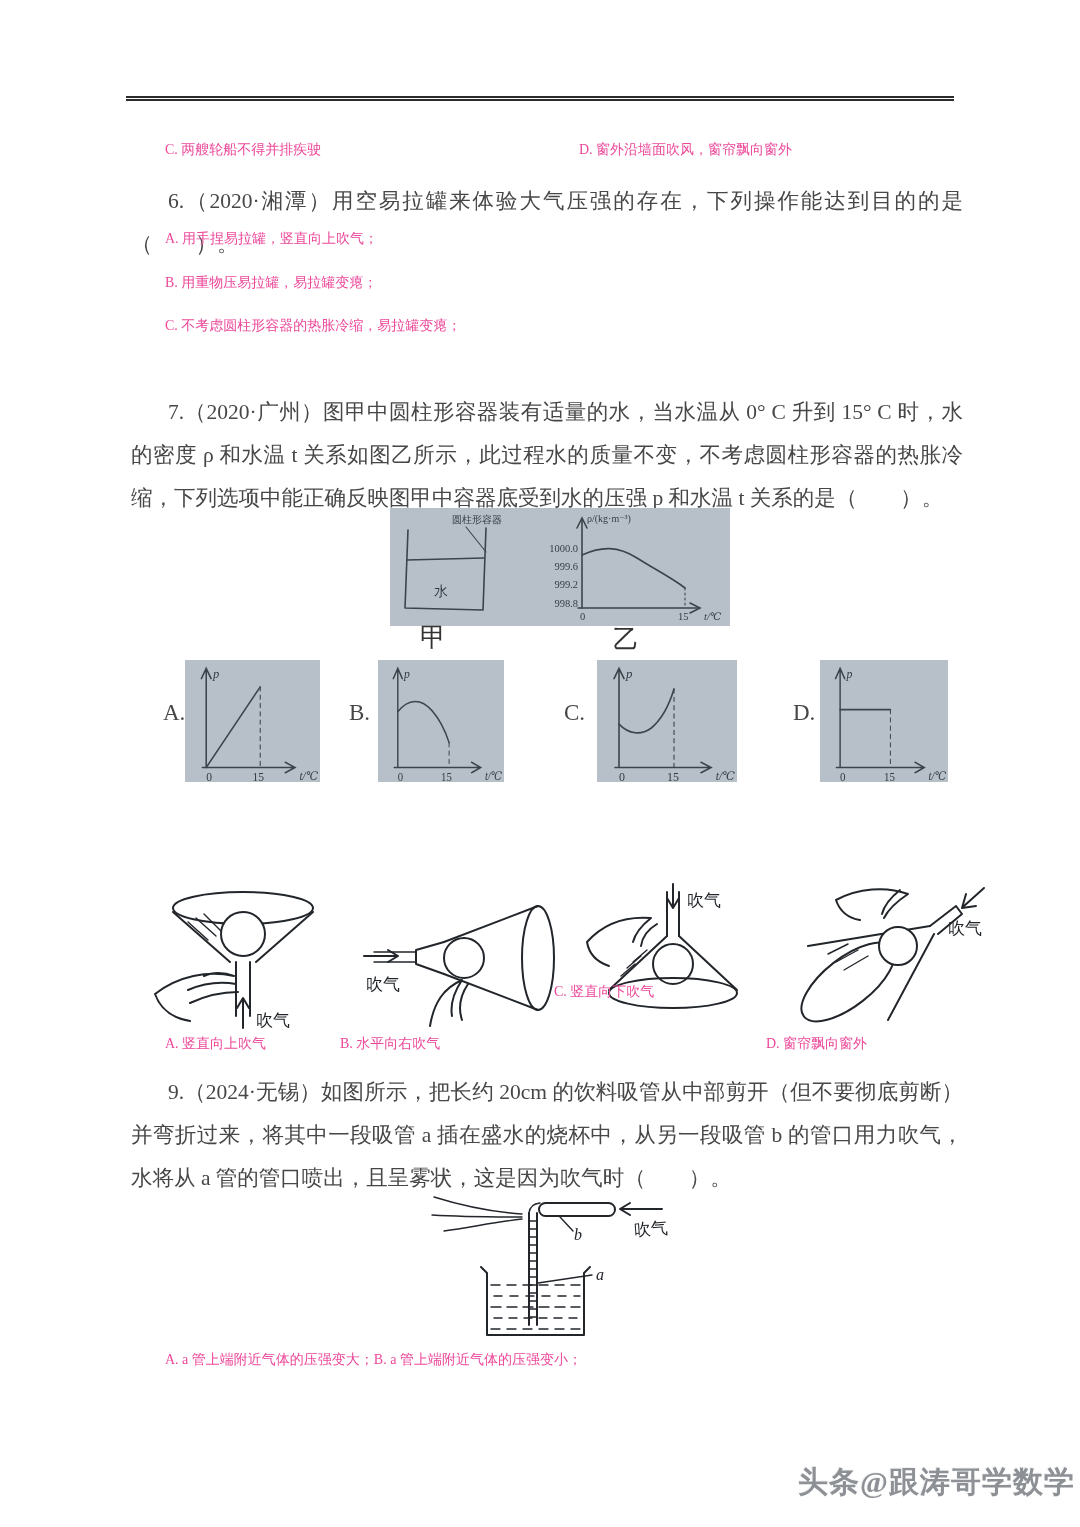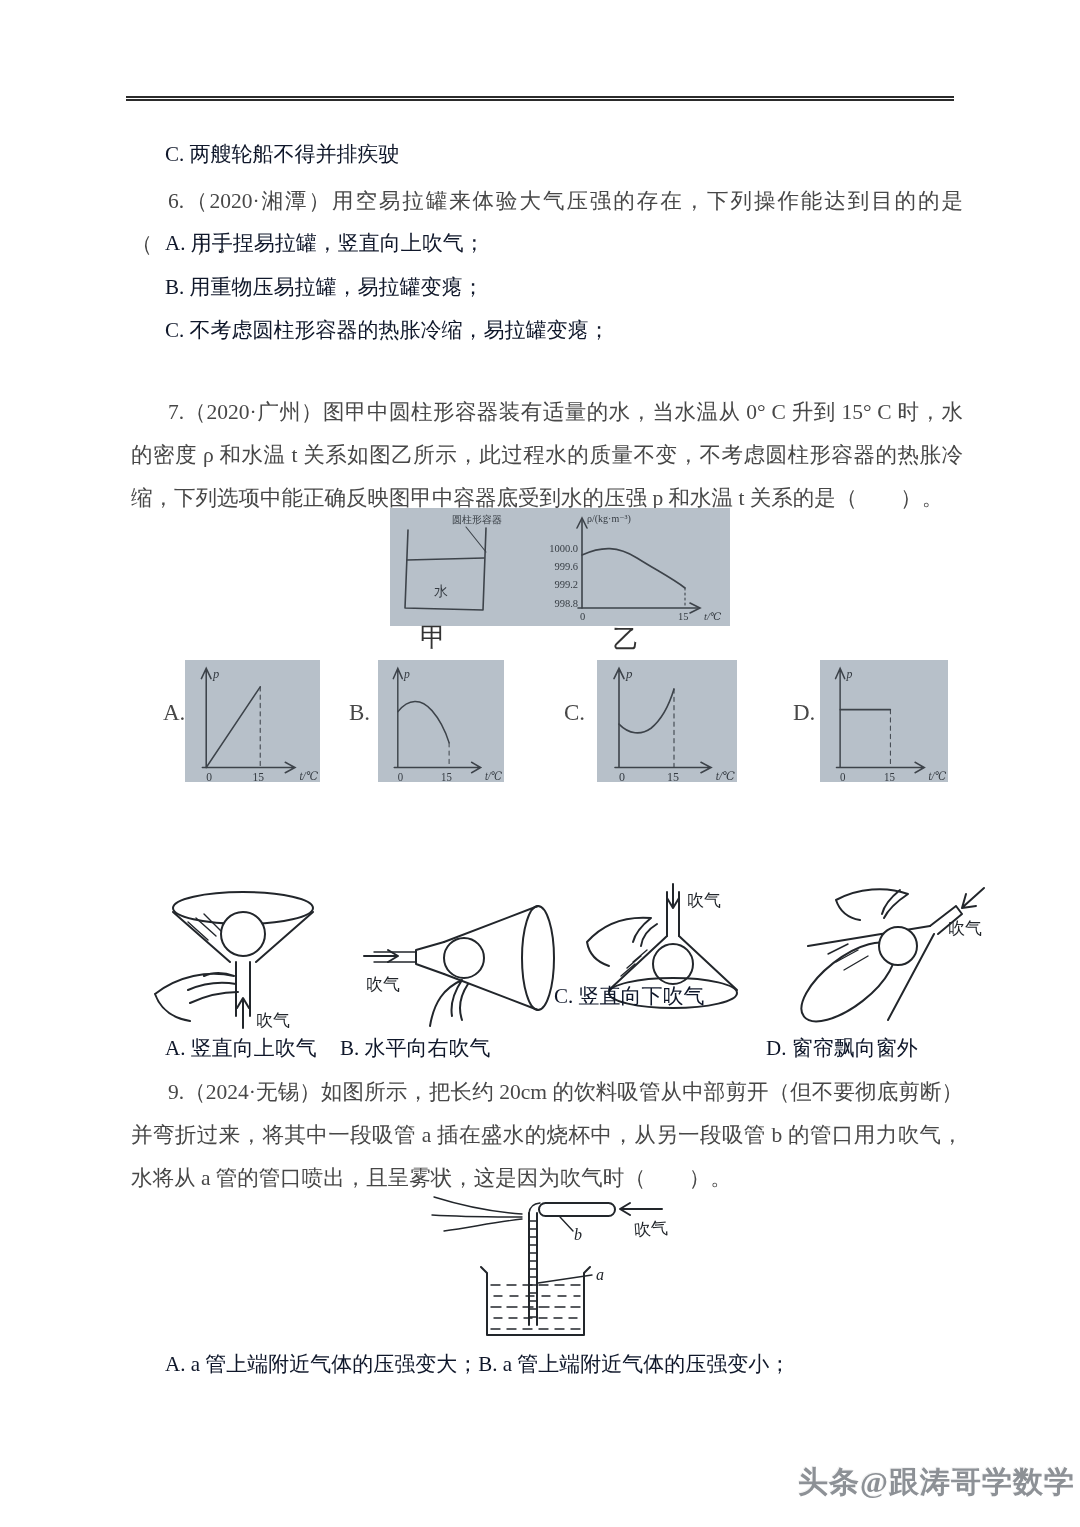--- a/index.html
+++ b/index.html
@@ -1,20 +1,20 @@
 <!DOCTYPE html>
 <html><head>
 <meta charset="utf-8">
 <style>
   html,body{margin:0;padding:0;background:#e8e8e8;}
   .page{position:relative;width:1080px;height:1527px;background:#ffffff;
         font-family:"Liberation Serif","DejaVu Serif",serif;overflow:hidden;}
   .rule{position:absolute;left:126px;top:96px;width:828px;height:0;
         border-top:5px double #2b2b2b;}
-  .t{position:absolute;font-size:21px;color:#0f172a;white-space:nowrap;line-height:1.2;}
+  .t{position:absolute;font-size:14px;color:#ec4899;white-space:nowrap;line-height:1.2;}
   .para{position:absolute;left:127px;width:832px;margin:4px;font-size:21.5px;line-height:43px;
         color:#474747;text-align:justify;text-indent:37px;}
   .letter{position:absolute;font-size:23px;color:#474747;}
   .caption{position:absolute;font-size:26px;color:#333;}
   .scanbox{position:absolute;background:#b7c0c9;}
   .figwrap{position:absolute;}
   svg{display:block;width:100%;height:100%;}
   .ink{stroke:#22262b;fill:none;stroke-width:2;stroke-linecap:round;stroke-linejoin:round;}
   .ink-thin{stroke:#22262b;fill:none;stroke-width:1.4;stroke-linecap:round;}
   .ball{fill:#ffffff;stroke:#22262b;stroke-width:2;}
@@ -27,20 +27,21 @@
           text-shadow:2px 2px 0 #ffffff,-1px -1px 0 #f3f3f3,1px 1px 0 #fcfcfc;}
 </style>
 </head>
 <body>
 
 <div class="page">
 
   <div class="rule"></div>
 
   <span class="t" style="left:165px;top:142px">C. 两艘轮船不得并排疾驶</span>
+  <span class="t" style="left:579px;top:142px">D. 窗外沿墙面吹风，窗帘飘向窗外</span>
 
   <p class="para" style="top:176px">6.（2020·湘潭）用空易拉罐来体验大气压强的存在，下列操作能达到目的的是（　　）。</p>
   <span class="t" style="left:165px;top:231px">A. 用手捏易拉罐，竖直向上吹气；</span>
   <span class="t" style="left:165px;top:275px">B. 用重物压易拉罐，易拉罐变瘪；</span>
   <span class="t" style="left:165px;top:318px">C. 不考虑圆柱形容器的热胀冷缩，易拉罐变瘪；</span>
 
   <p class="para" style="top:387px">7.（2020·广州）图甲中圆柱形容器装有适量的水，当水温从 0° C 升到 15° C 时，水的密度 ρ 和水温 t 关系如图乙所示，此过程水的质量不变，不考虑圆柱形容器的热胀冷缩，下列选项中能正确反映图甲中容器底受到水的压强 p 和水温 t 关系的是（　　）。</p>
 
   <div class="scanbox" style="left:390px;top:508px;width:340px;height:118px">
     <svg viewBox="0 0 340 118">

